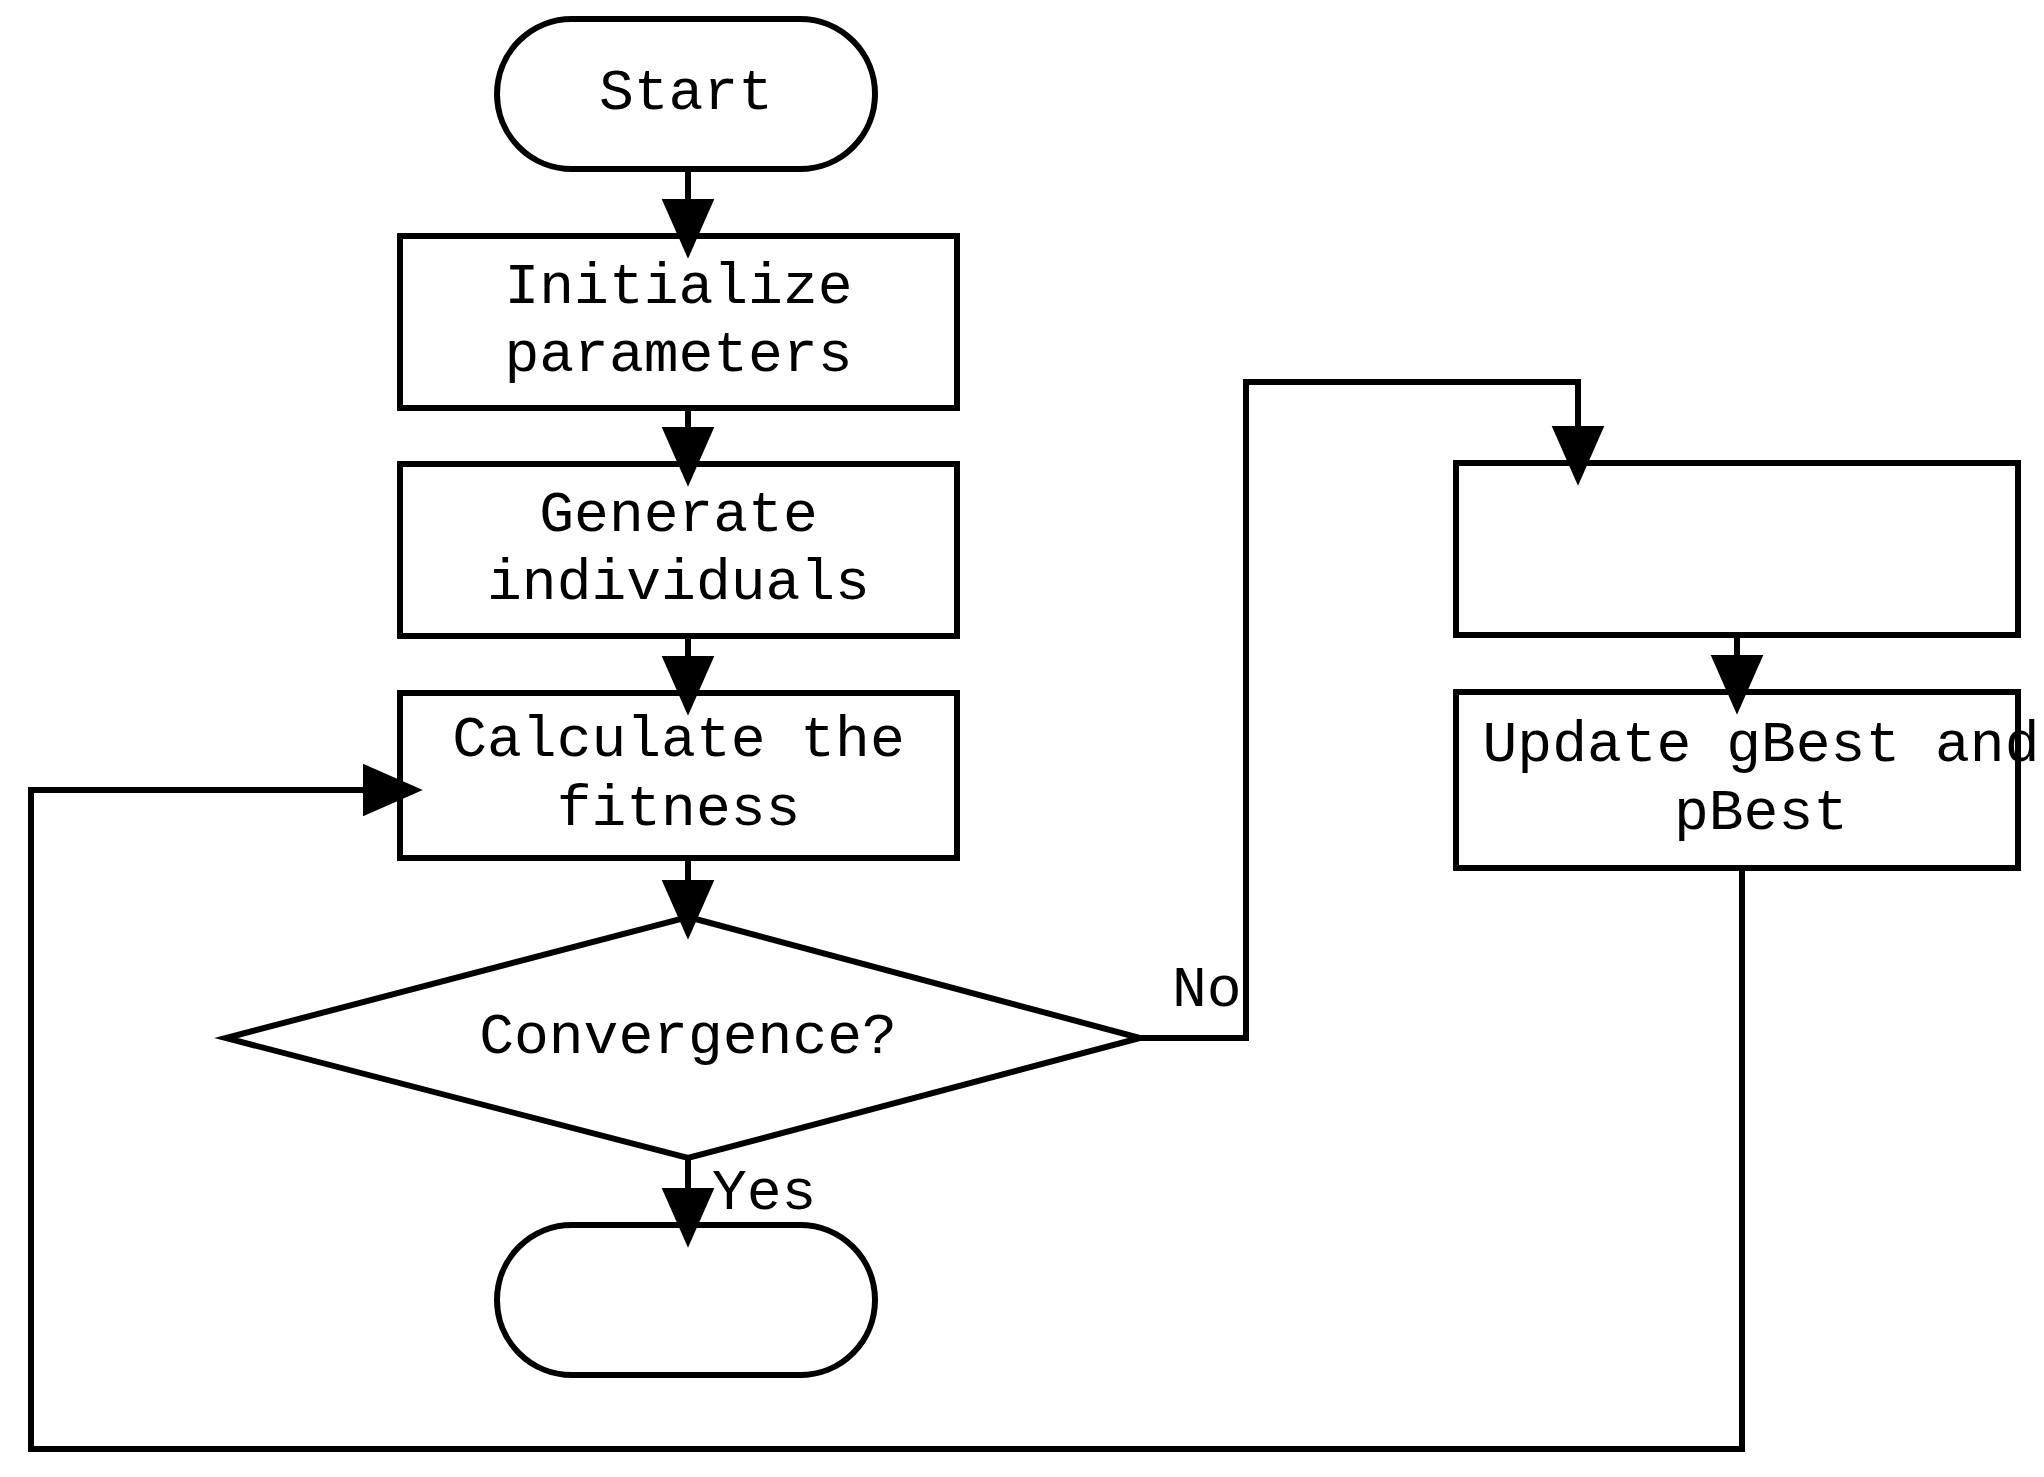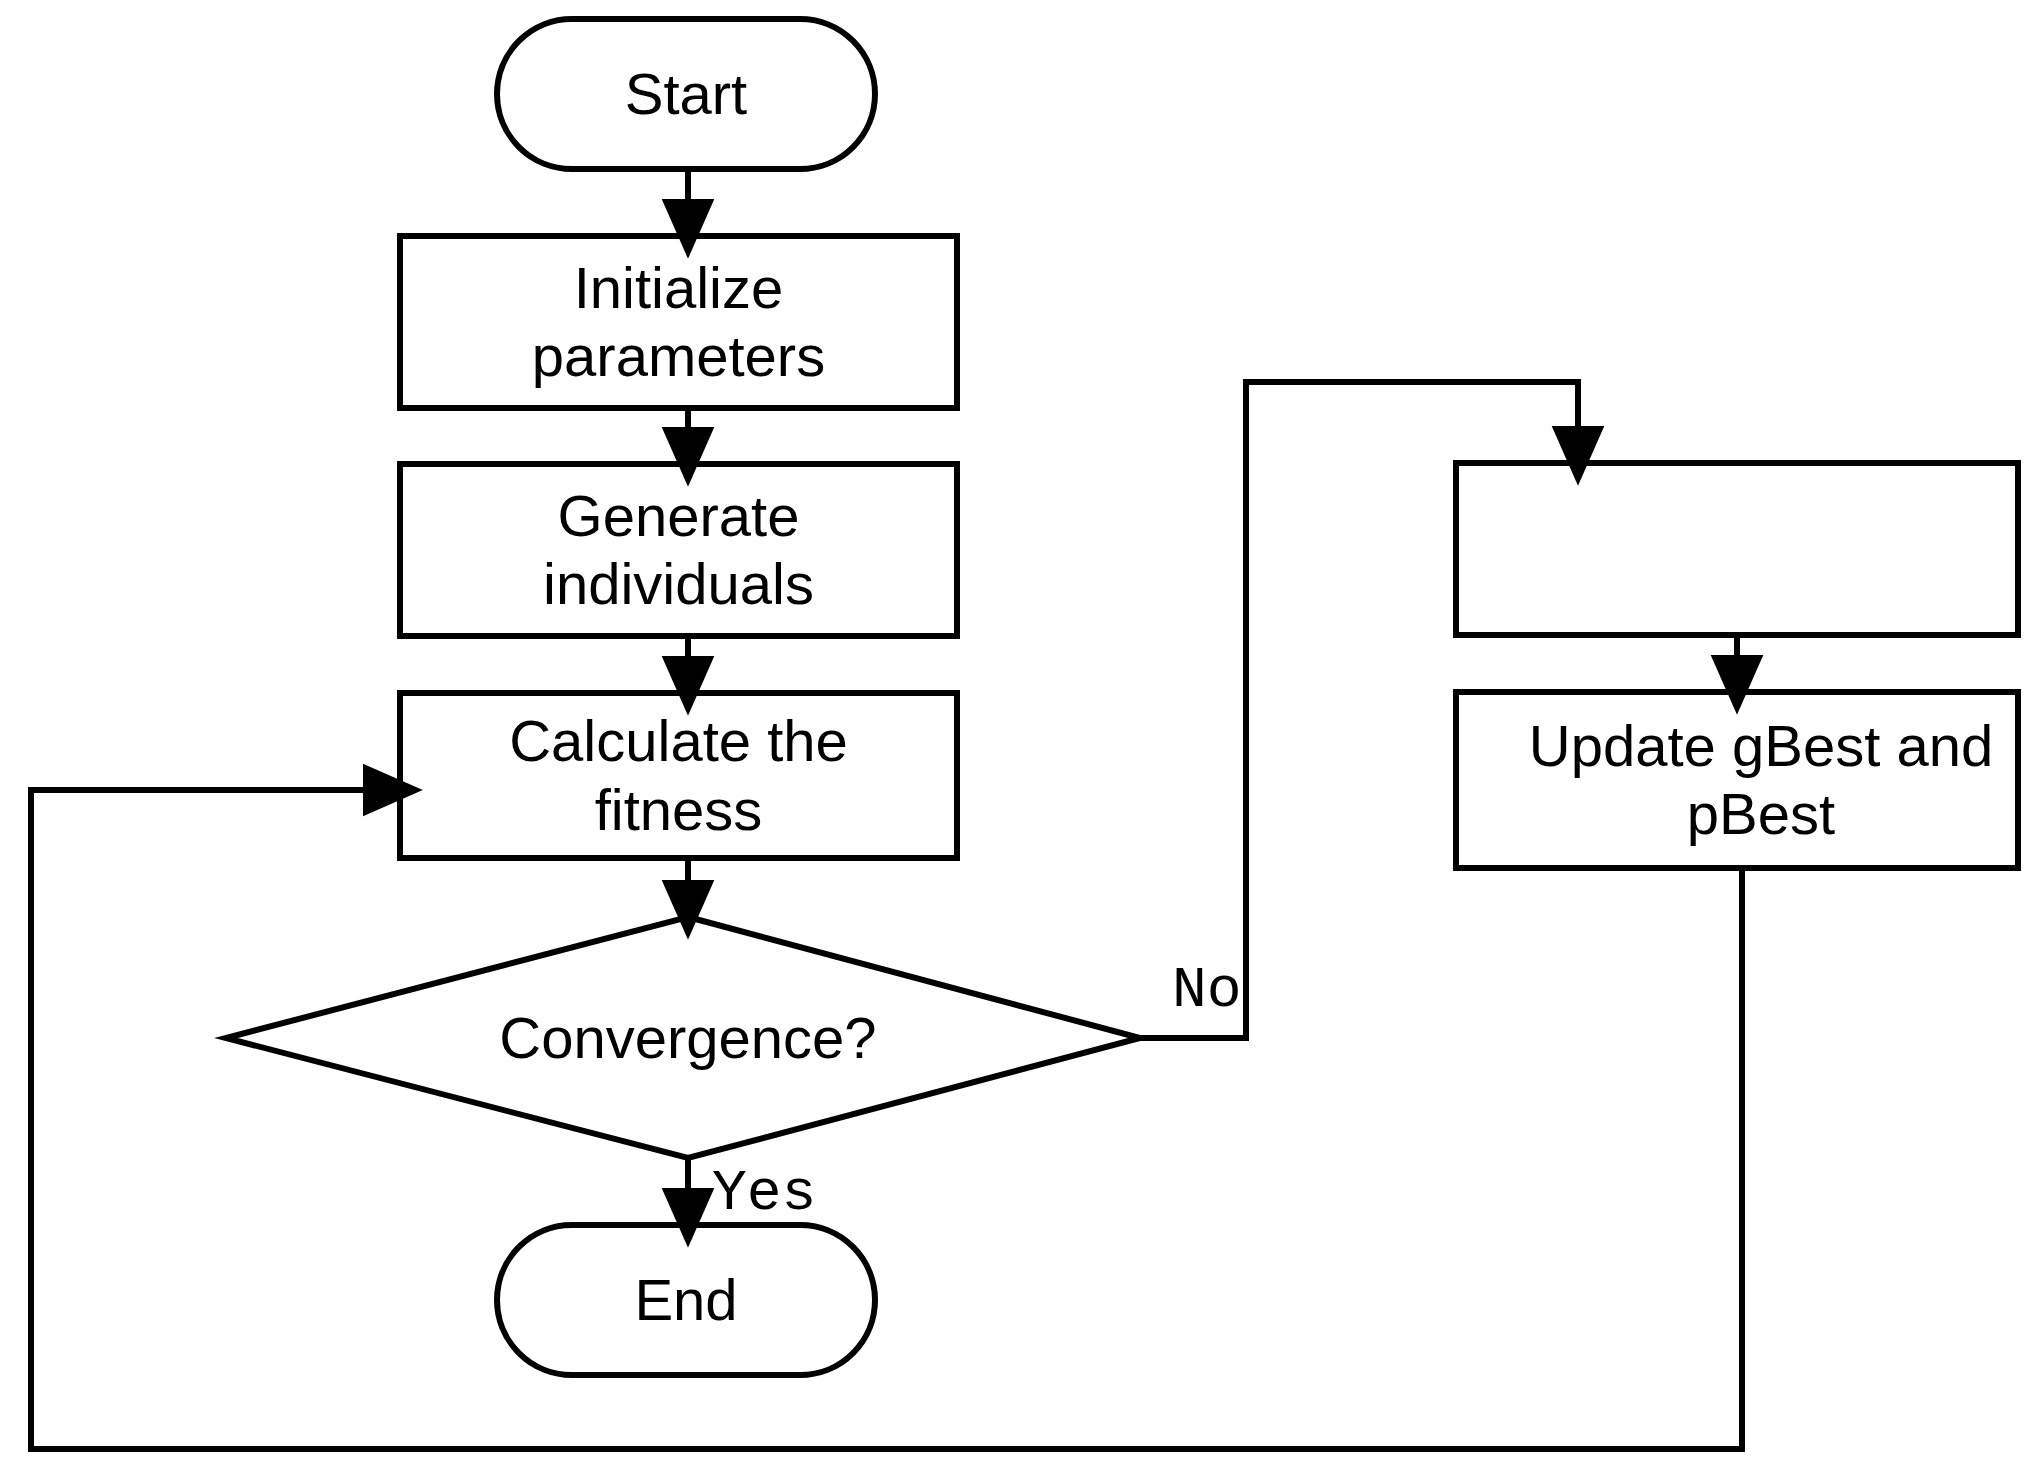--- a/index.html
+++ b/index.html
@@ -23,21 +23,21 @@
     width: 2044px;
     height: 1477px;
   }
   .node-label {
     position: absolute;
     display: flex;
     align-items: center;
     justify-content: center;
     text-align: center;
     color: #000000;
-    font-family: Liberation Sans, sans-serif;
+    font-family: Liberation Mono, monospace;
     font-size: 58px;
     line-height: 1.18;
     white-space: pre-line;
     pointer-events: none;
   }
   .edge-label {
     position: absolute;
     color: #000000;
     font-family: Liberation Mono, monospace;
     font-size: 58px;
@@ -93,21 +93,20 @@
 parameters</div>
 
   <div class="node-label" style="left:400px; top:464px; width:557px; height:172px;">Generate
 individuals</div>
 
   <div class="node-label" style="left:430px; top:995px; width:516px; height:86px;">Convergence?</div>
 
   <div class="node-label" style="left:400px; top:693px; width:557px; height:165px;">Calculate the
 fitness</div>
 
-  <div class="node-label" style="left:497px; top:1225px; width:378px; height:150px;">End</div>
 
 
   <div class="node-label" style="left:1480px; top:692px; width:562px; height:176px;">Update gBest and
 pBest</div>
 
   <div class="edge-label" style="left:1172px; top:962px;">No</div>
 
   <div class="edge-label" style="left:712px; top:1165px;">Yes</div>
 
   <div class="hit" style="left:497px; top:19px; width:378px; height:150px;"></div>

